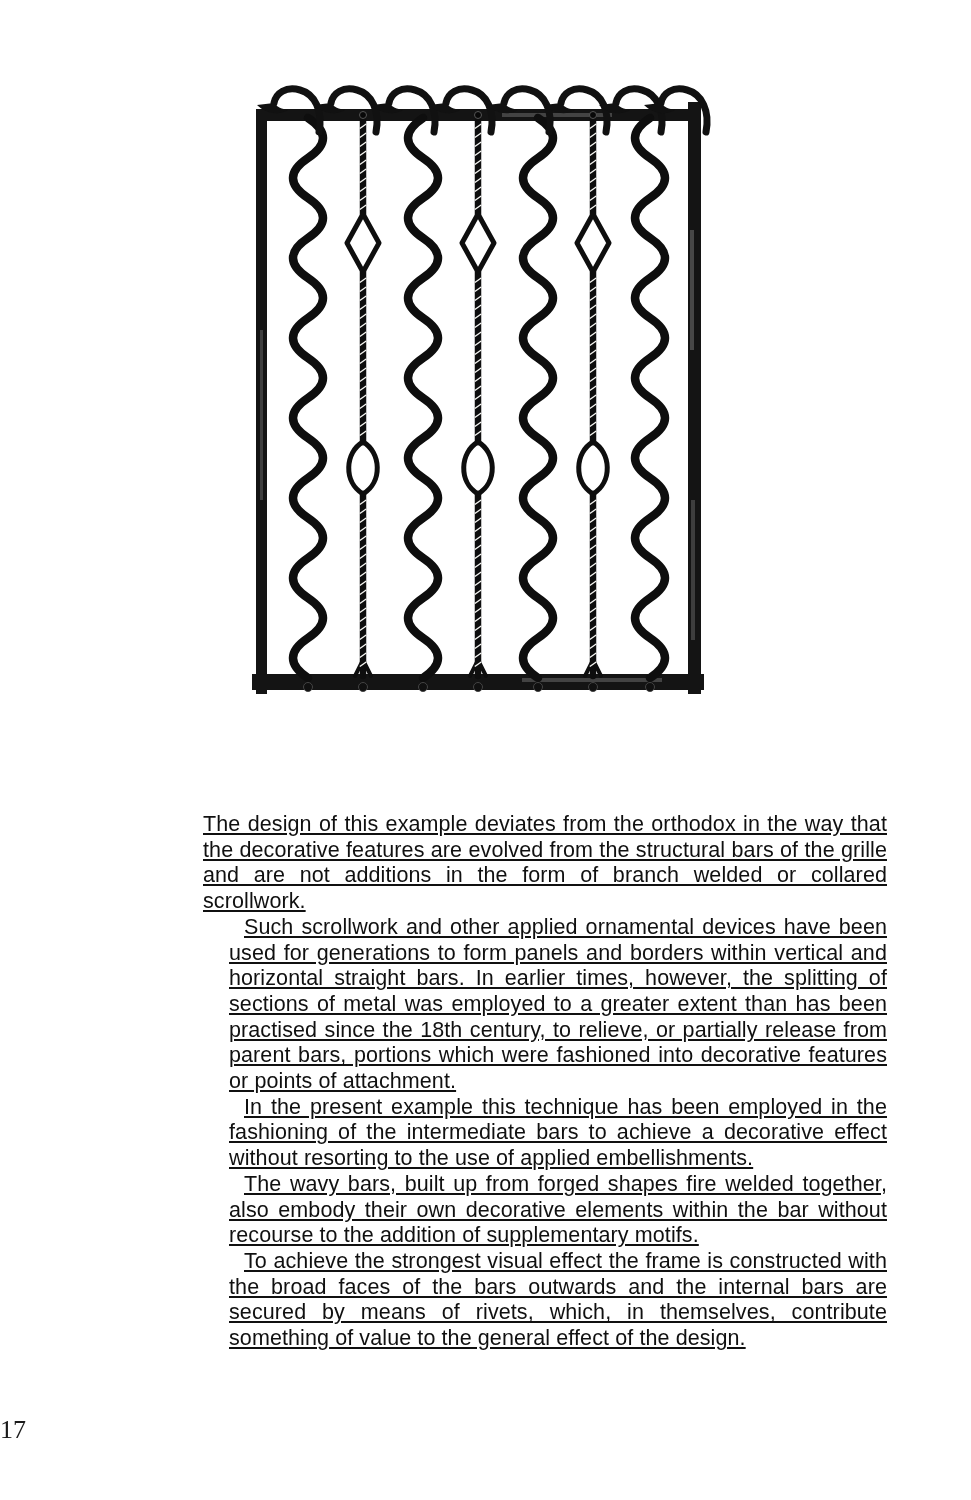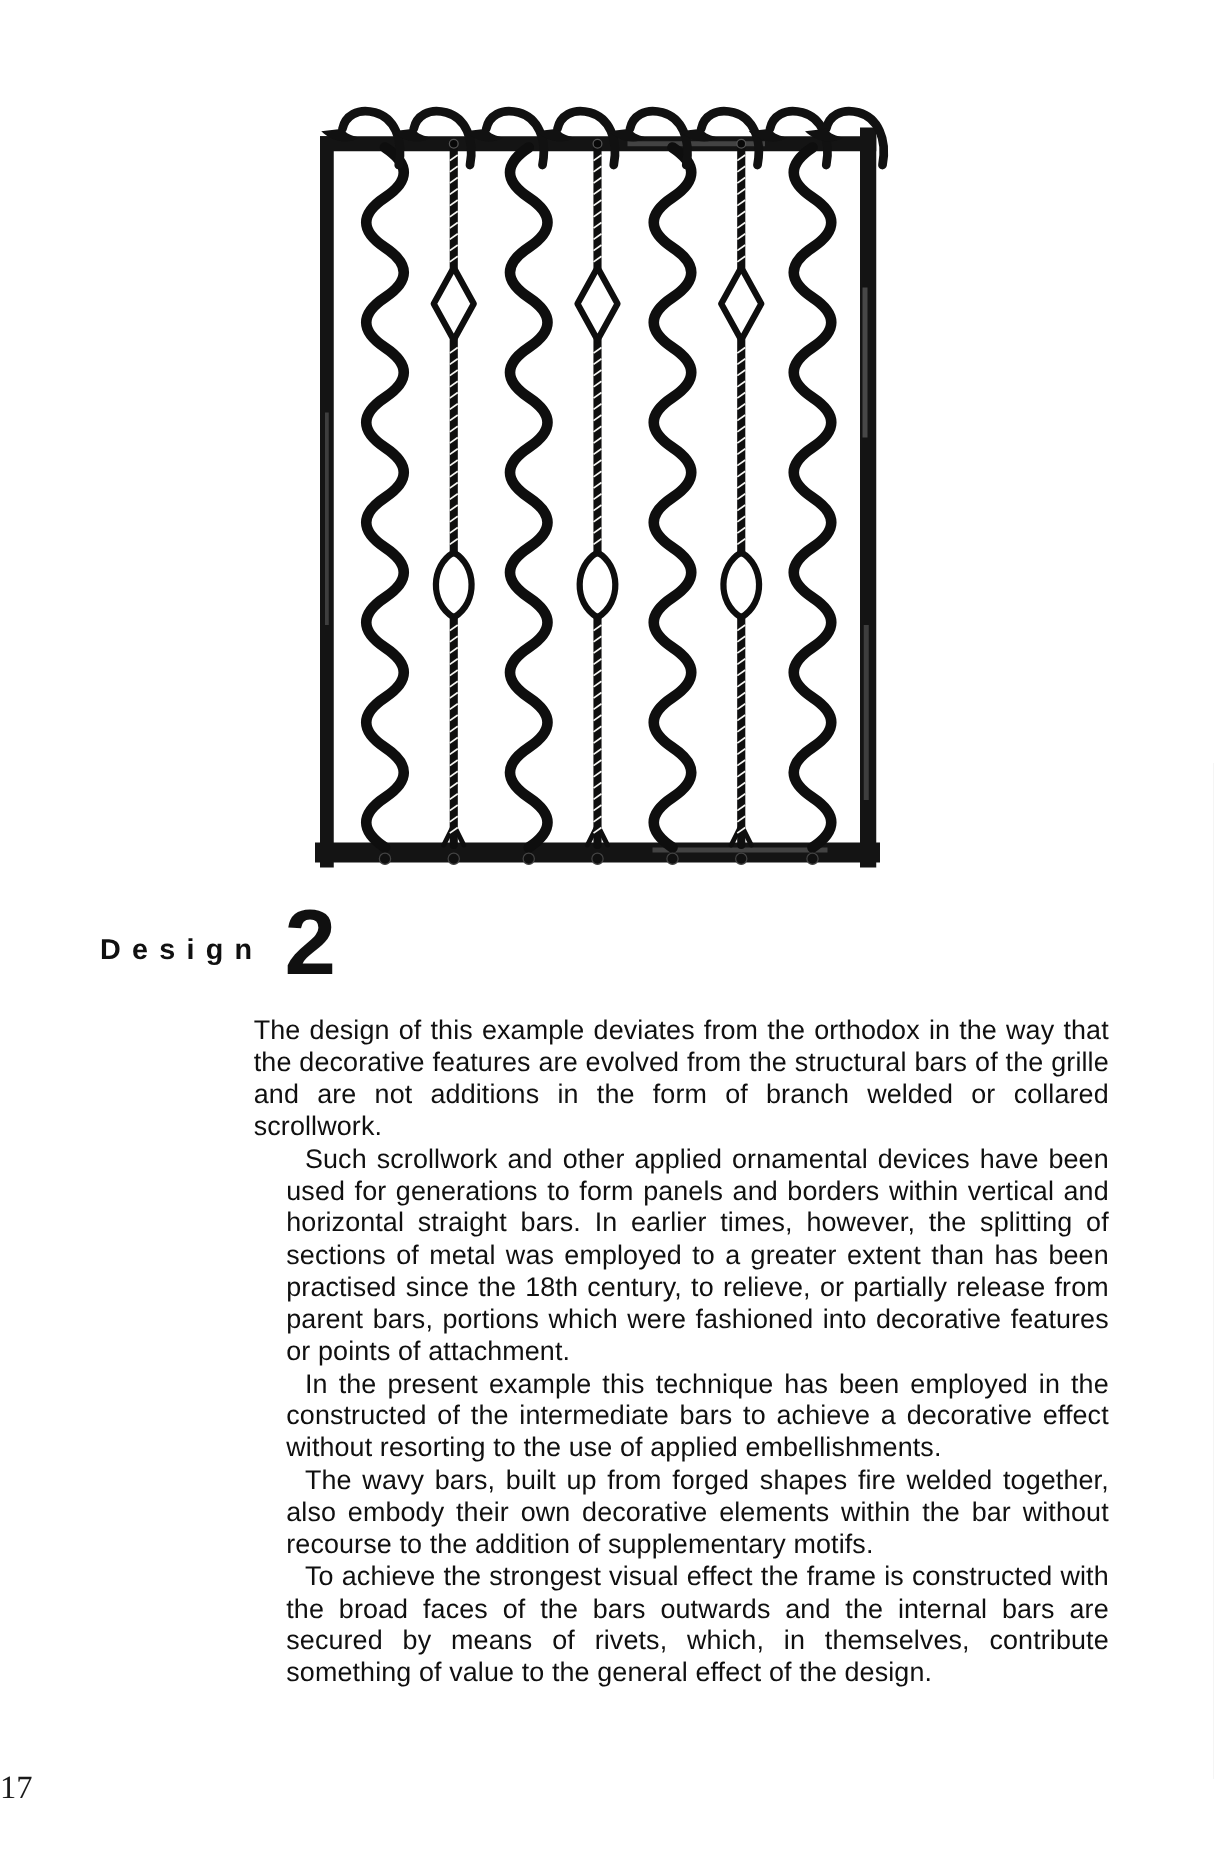--- a/index.html
+++ b/index.html
@@ -52,20 +52,21 @@
   
   .body-text {
     position: absolute;
     left: 203px;
     top: 812px;
     width: 684px;
     font-size: 21.5px;
     line-height: 25.7px;
     text-align: justify;
     letter-spacing: 0.1px;
+    text-decoration: underline;
   }
   .body-text p { margin: 0; }
   .body-text p.ind { text-indent: 15px; margin-left: 26px; }
 
   
   .page-number {
     position: absolute;
     left: 0;
     top: 1415px;
     width: 971px;
@@ -292,28 +293,24 @@
         <circle cx="111" cy="607" r="4.5" fill="#101010" stroke="#444444" stroke-width="1"></circle>
         <circle cx="171" cy="607" r="4.5" fill="#101010" stroke="#444444" stroke-width="1"></circle>
         <circle cx="226" cy="607" r="4.5" fill="#101010" stroke="#444444" stroke-width="1"></circle>
         <circle cx="286" cy="607" r="4.5" fill="#101010" stroke="#444444" stroke-width="1"></circle>
         <circle cx="341" cy="607" r="4.5" fill="#101010" stroke="#444444" stroke-width="1"></circle>
         <circle cx="398" cy="607" r="4.5" fill="#101010" stroke="#444444" stroke-width="1"></circle>
       </g>
     </svg>
   </div>
 
-  <div class="heading">
-    <span class="design-label">Design</span>
-    <span class="design-number">2</span>
-  </div>
 
   <div class="body-text">
     <p>The design of this example deviates from the orthodox in the way that the decorative features are evolved from the structural bars of the grille and are not additions in the form of branch welded or collared scrollwork.</p>
     <p class="ind">Such scrollwork and other applied ornamental devices have been used for generations to form panels and borders within vertical and horizontal straight bars. In earlier times, however, the splitting of sections of metal was employed to a greater extent than has been practised since the 18th century, to relieve, or partially release from parent bars, portions which were fashioned into decorative features or points of attachment.</p>
-    <p class="ind">In the present example this technique has been employed in the constructed of the intermediate bars to achieve a decorative effect without resorting to the use of applied embellishments.</p>
+    <p class="ind">In the present example this technique has been employed in the fashioning of the intermediate bars to achieve a decorative effect without resorting to the use of applied embellishments.</p>
     <p class="ind">The wavy bars, built up from forged shapes fire welded together, also embody their own decorative elements within the bar without recourse to the addition of supplementary motifs.</p>
     <p class="ind">To achieve the strongest visual effect the frame is constructed with the broad faces of the bars outwards and the internal bars are secured by means of rivets, which, in themselves, contribute something of value to the general effect of the design.</p>
   </div>
 
   <div class="page-number">17</div>
 
 </div>
 
 </body></html>

